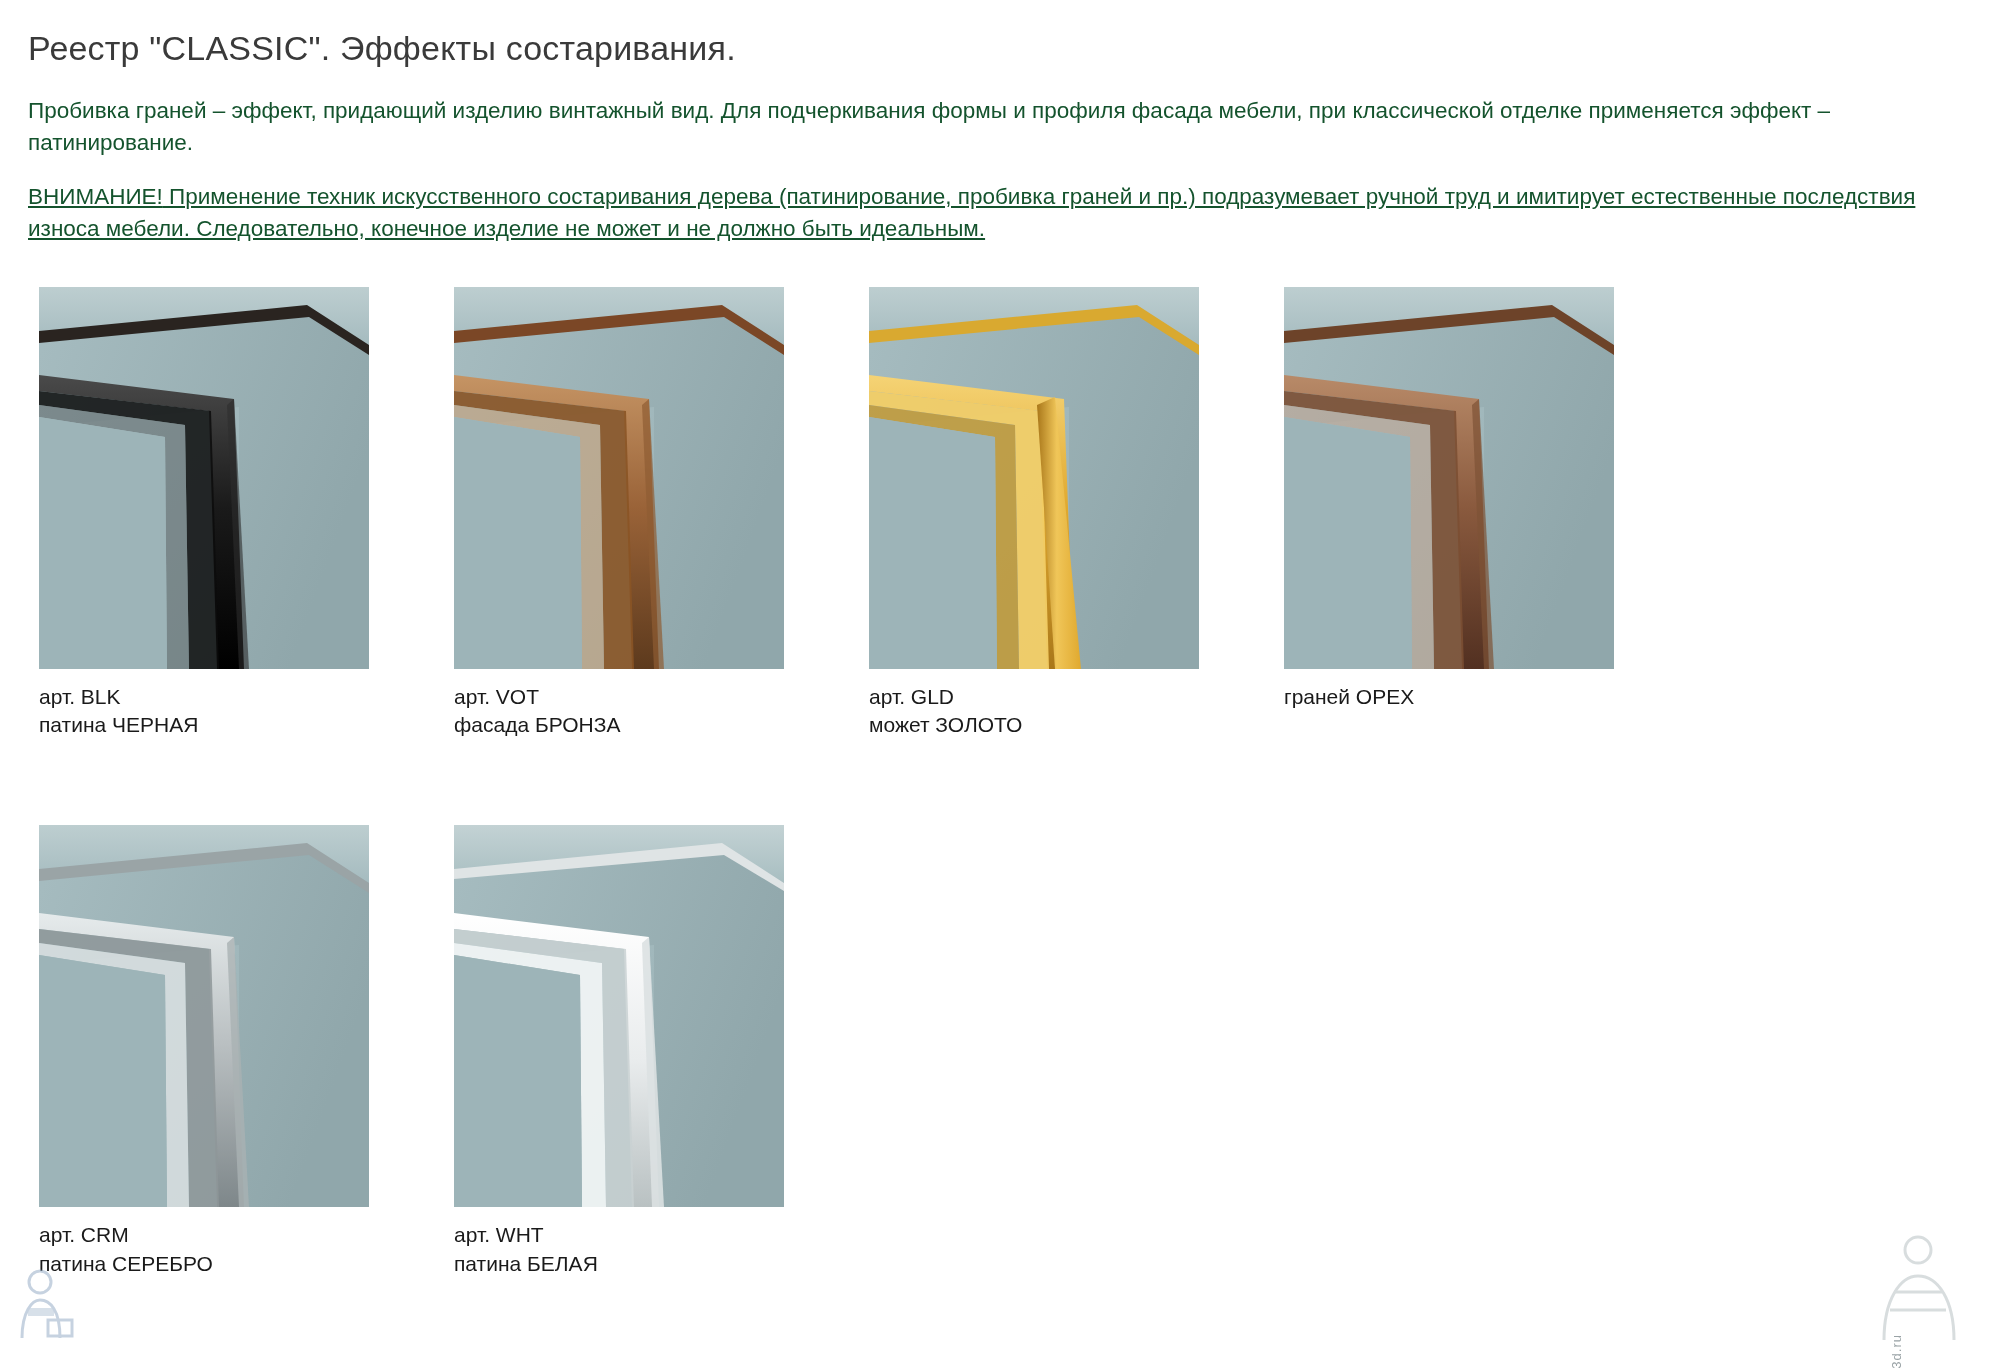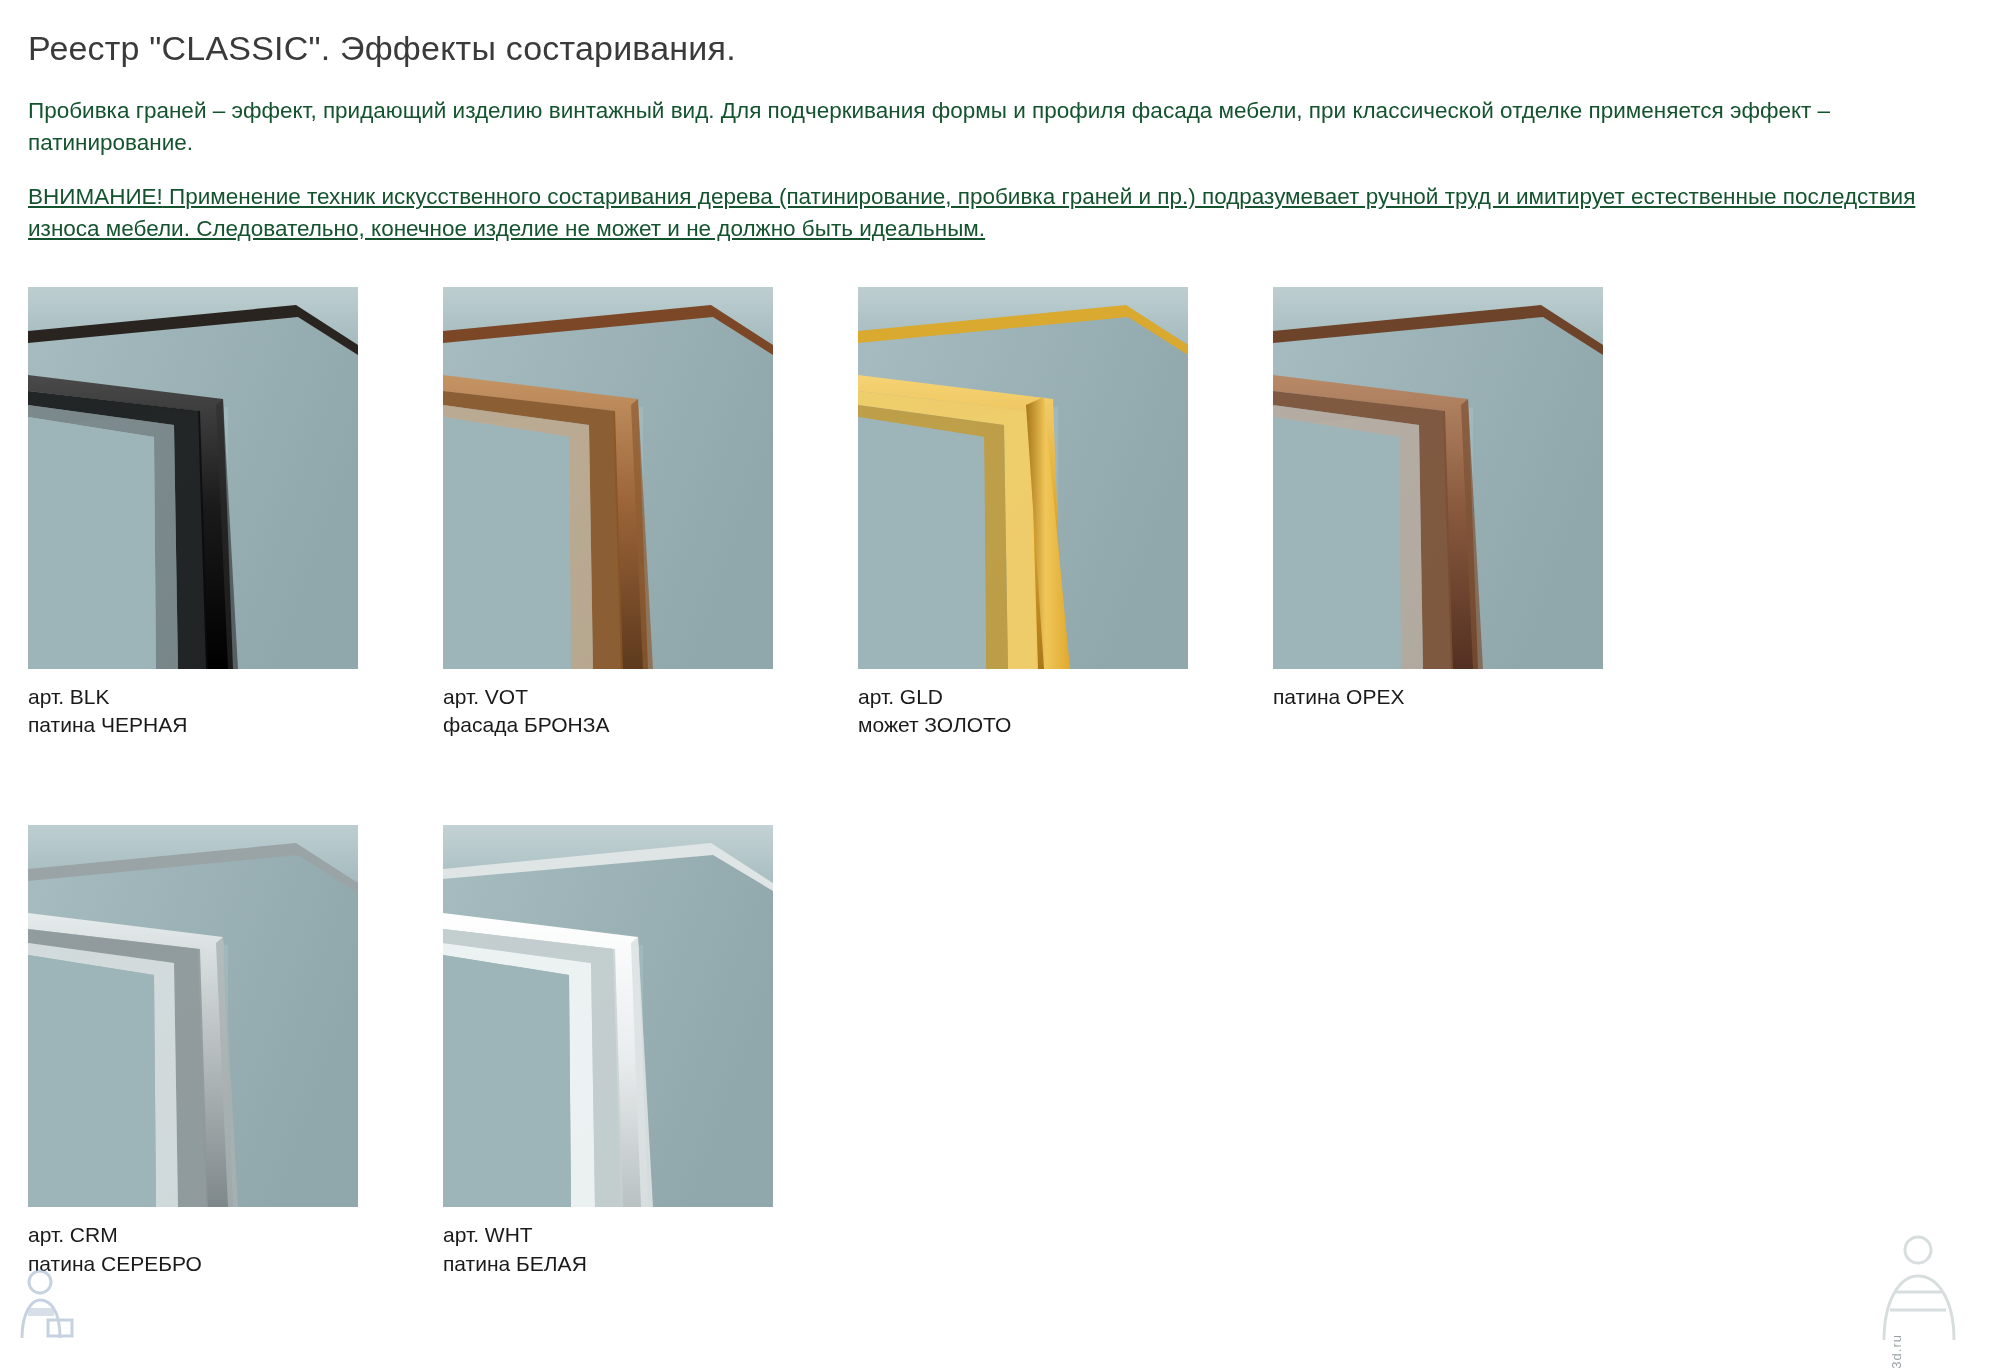--- a/index.html
+++ b/index.html
@@ -47,20 +47,21 @@
   .grid {
     margin-top: 42px;
     display: grid;
     grid-template-columns: repeat(4, 415px);
     column-gap: 0;
     row-gap: 0;
   }
   .cell {
     width: 415px;
     position: relative;
+    margin-left: 11px;
   }
   .row2 {
     margin-top: 86px;
     display: grid;
     grid-template-columns: repeat(4, 415px);
   }
   .swatch {
     width: 330px;
     height: 382px;
     position: relative;
@@ -273,21 +274,21 @@
           <polygon points="0,0 330,0 330,58 268,20 0,46" fill="url(#g3top)"></polygon>
           <polygon points="0,44 268,18 330,58 330,68 270,30 0,56" fill="#6d4329"></polygon>
           <polygon points="0,88 195,112 205,382 178,382 170,124 0,104" fill="url(#g3pat)"></polygon>
           <polygon points="0,104 172,124 180,382 150,382 146,138 0,118" fill="#7b4f33" opacity="0.9"></polygon>
           <polygon points="0,118 146,138 150,382 128,382 126,150 0,130" fill="#c2a38d" opacity="0.55"></polygon>
           <polygon points="0,130 126,150 128,382 0,382" fill="#9db4b8"></polygon>
           <polygon points="195,112 210,382 200,382 188,118" fill="#7d5236" opacity="0.7"></polygon>
         </svg>
       </div>
       <div class="caption">
-        <div>патина ОРЕХ</div>
+        <div>граней ОРЕХ</div>
       </div>
     </div>
 
   </div>
 
   <div class="row2">
 
     <div class="cell">
       <div class="swatch">
         <svg viewBox="0 0 330 382" width="330" height="382">

